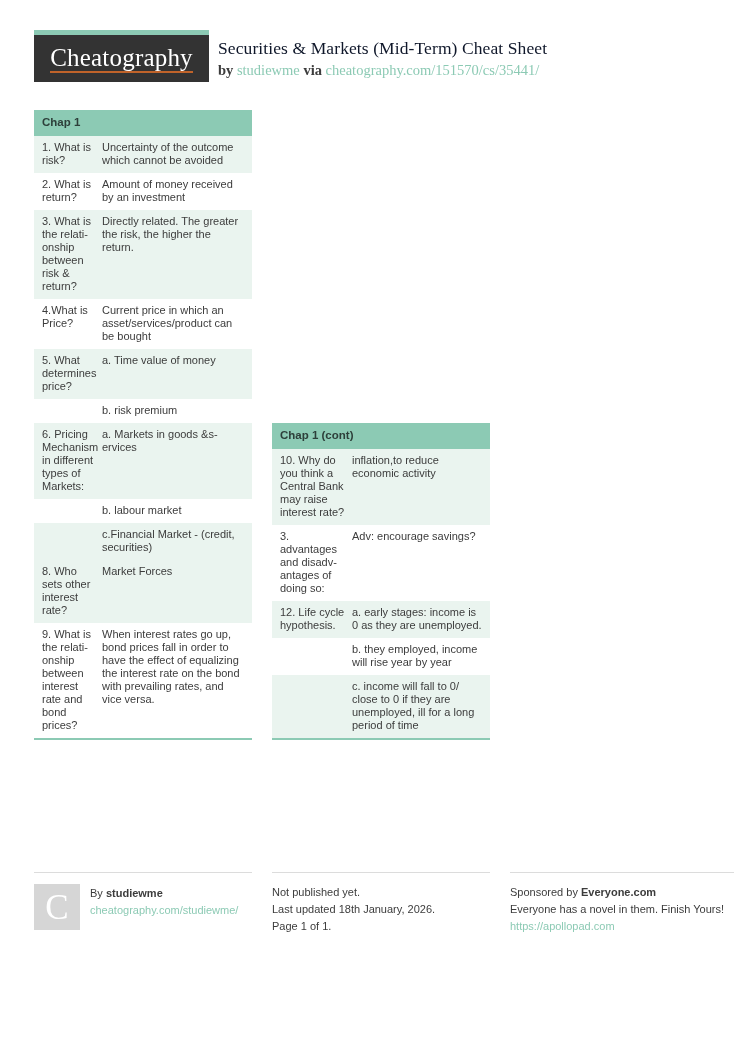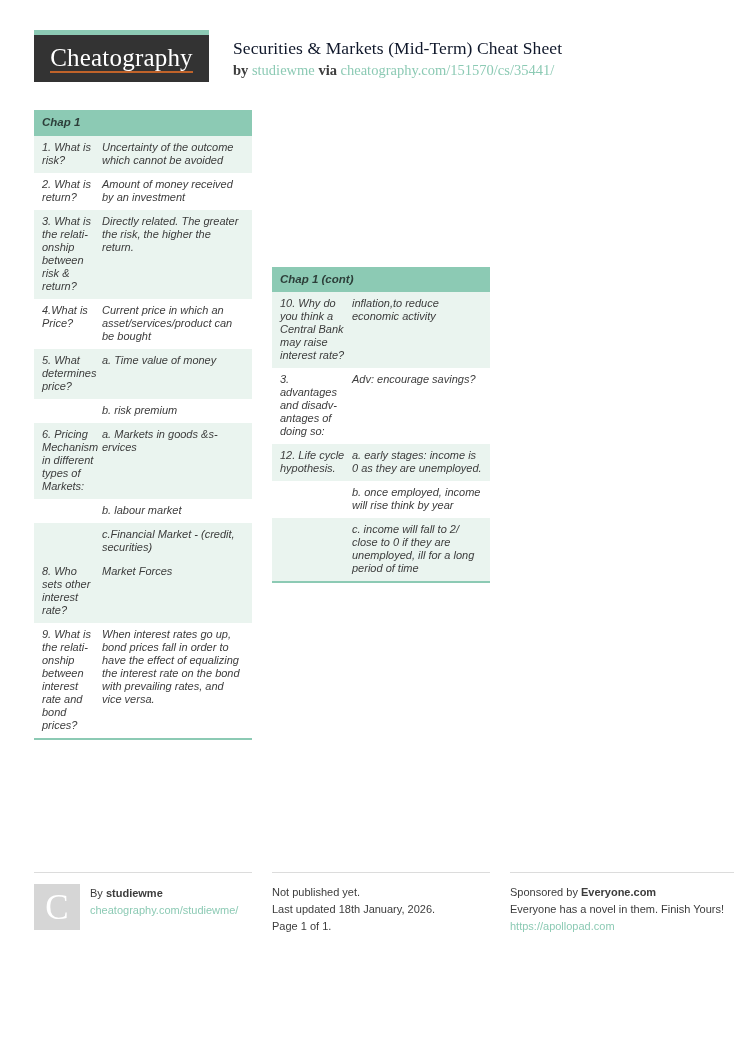--- a/index.html
+++ b/index.html
@@ -20,21 +20,20 @@
     left: 34px;
     top: 30px;
     width: 682px;
   }
 
   
   .header {
     display: flex;
     align-items: flex-start;
     height: 62px;
-    gap: 15px;
   }
   .logo-box {
     width: 175px;
     height: 52px;
     background: #333333;
     border-top: 5px solid #8ccab4;
     box-sizing: border-box;
     display: flex;
     align-items: center;
     justify-content: center;
@@ -73,22 +72,21 @@
     margin-top: 1px;
   }
   .byline .b { font-weight: bold; color: #3c3c3c; }
   .byline .lnk { color: #8ccab4; }
 
   
   .columns {
     display: flex;
     gap: 20px;
     margin-top: 18px;
-    align-items: center;
-    font-style: italic;
+    align-items: flex-end;
   }
   .col { width: 218px; flex: 0 0 218px; }
 
   .table {
     border-bottom: 2px solid #8ccab4;
   }
   .table-header {
     background: #8ccab4;
     color: #2d3f3a;
     font-size: 11.5px;
@@ -240,25 +238,25 @@
         <div class="row plain">
           <div class="cell-q">3. advantages and disadv­antages of doing so:</div>
           <div class="cell-a">Adv: encourage savings?</div>
         </div>
         <div class="row tint">
           <div class="cell-q">12. Life cycle hypothesis.</div>
           <div class="cell-a">a. early stages: income is 0 as they are unemployed.</div>
         </div>
         <div class="row plain">
           <div class="cell-q"></div>
-          <div class="cell-a">b. once employed, income will rise think by year</div>
-        </div>
-        <div class="row tint">
-          <div class="cell-q"></div>
-          <div class="cell-a">c. income will fall to 2/ close to 0 if they are unemployed, ill for a long period of time</div>
+          <div class="cell-a">b. they employed, income will rise year by year</div>
+        </div>
+        <div class="row tint">
+          <div class="cell-q"></div>
+          <div class="cell-a">c. income will fall to 0/ close to 0 if they are unemployed, ill for a long period of time</div>
         </div>
       </div>
     </div>
 
   </div>
 </div>
 
 <div class="footer">
 
   <div class="fcol">

